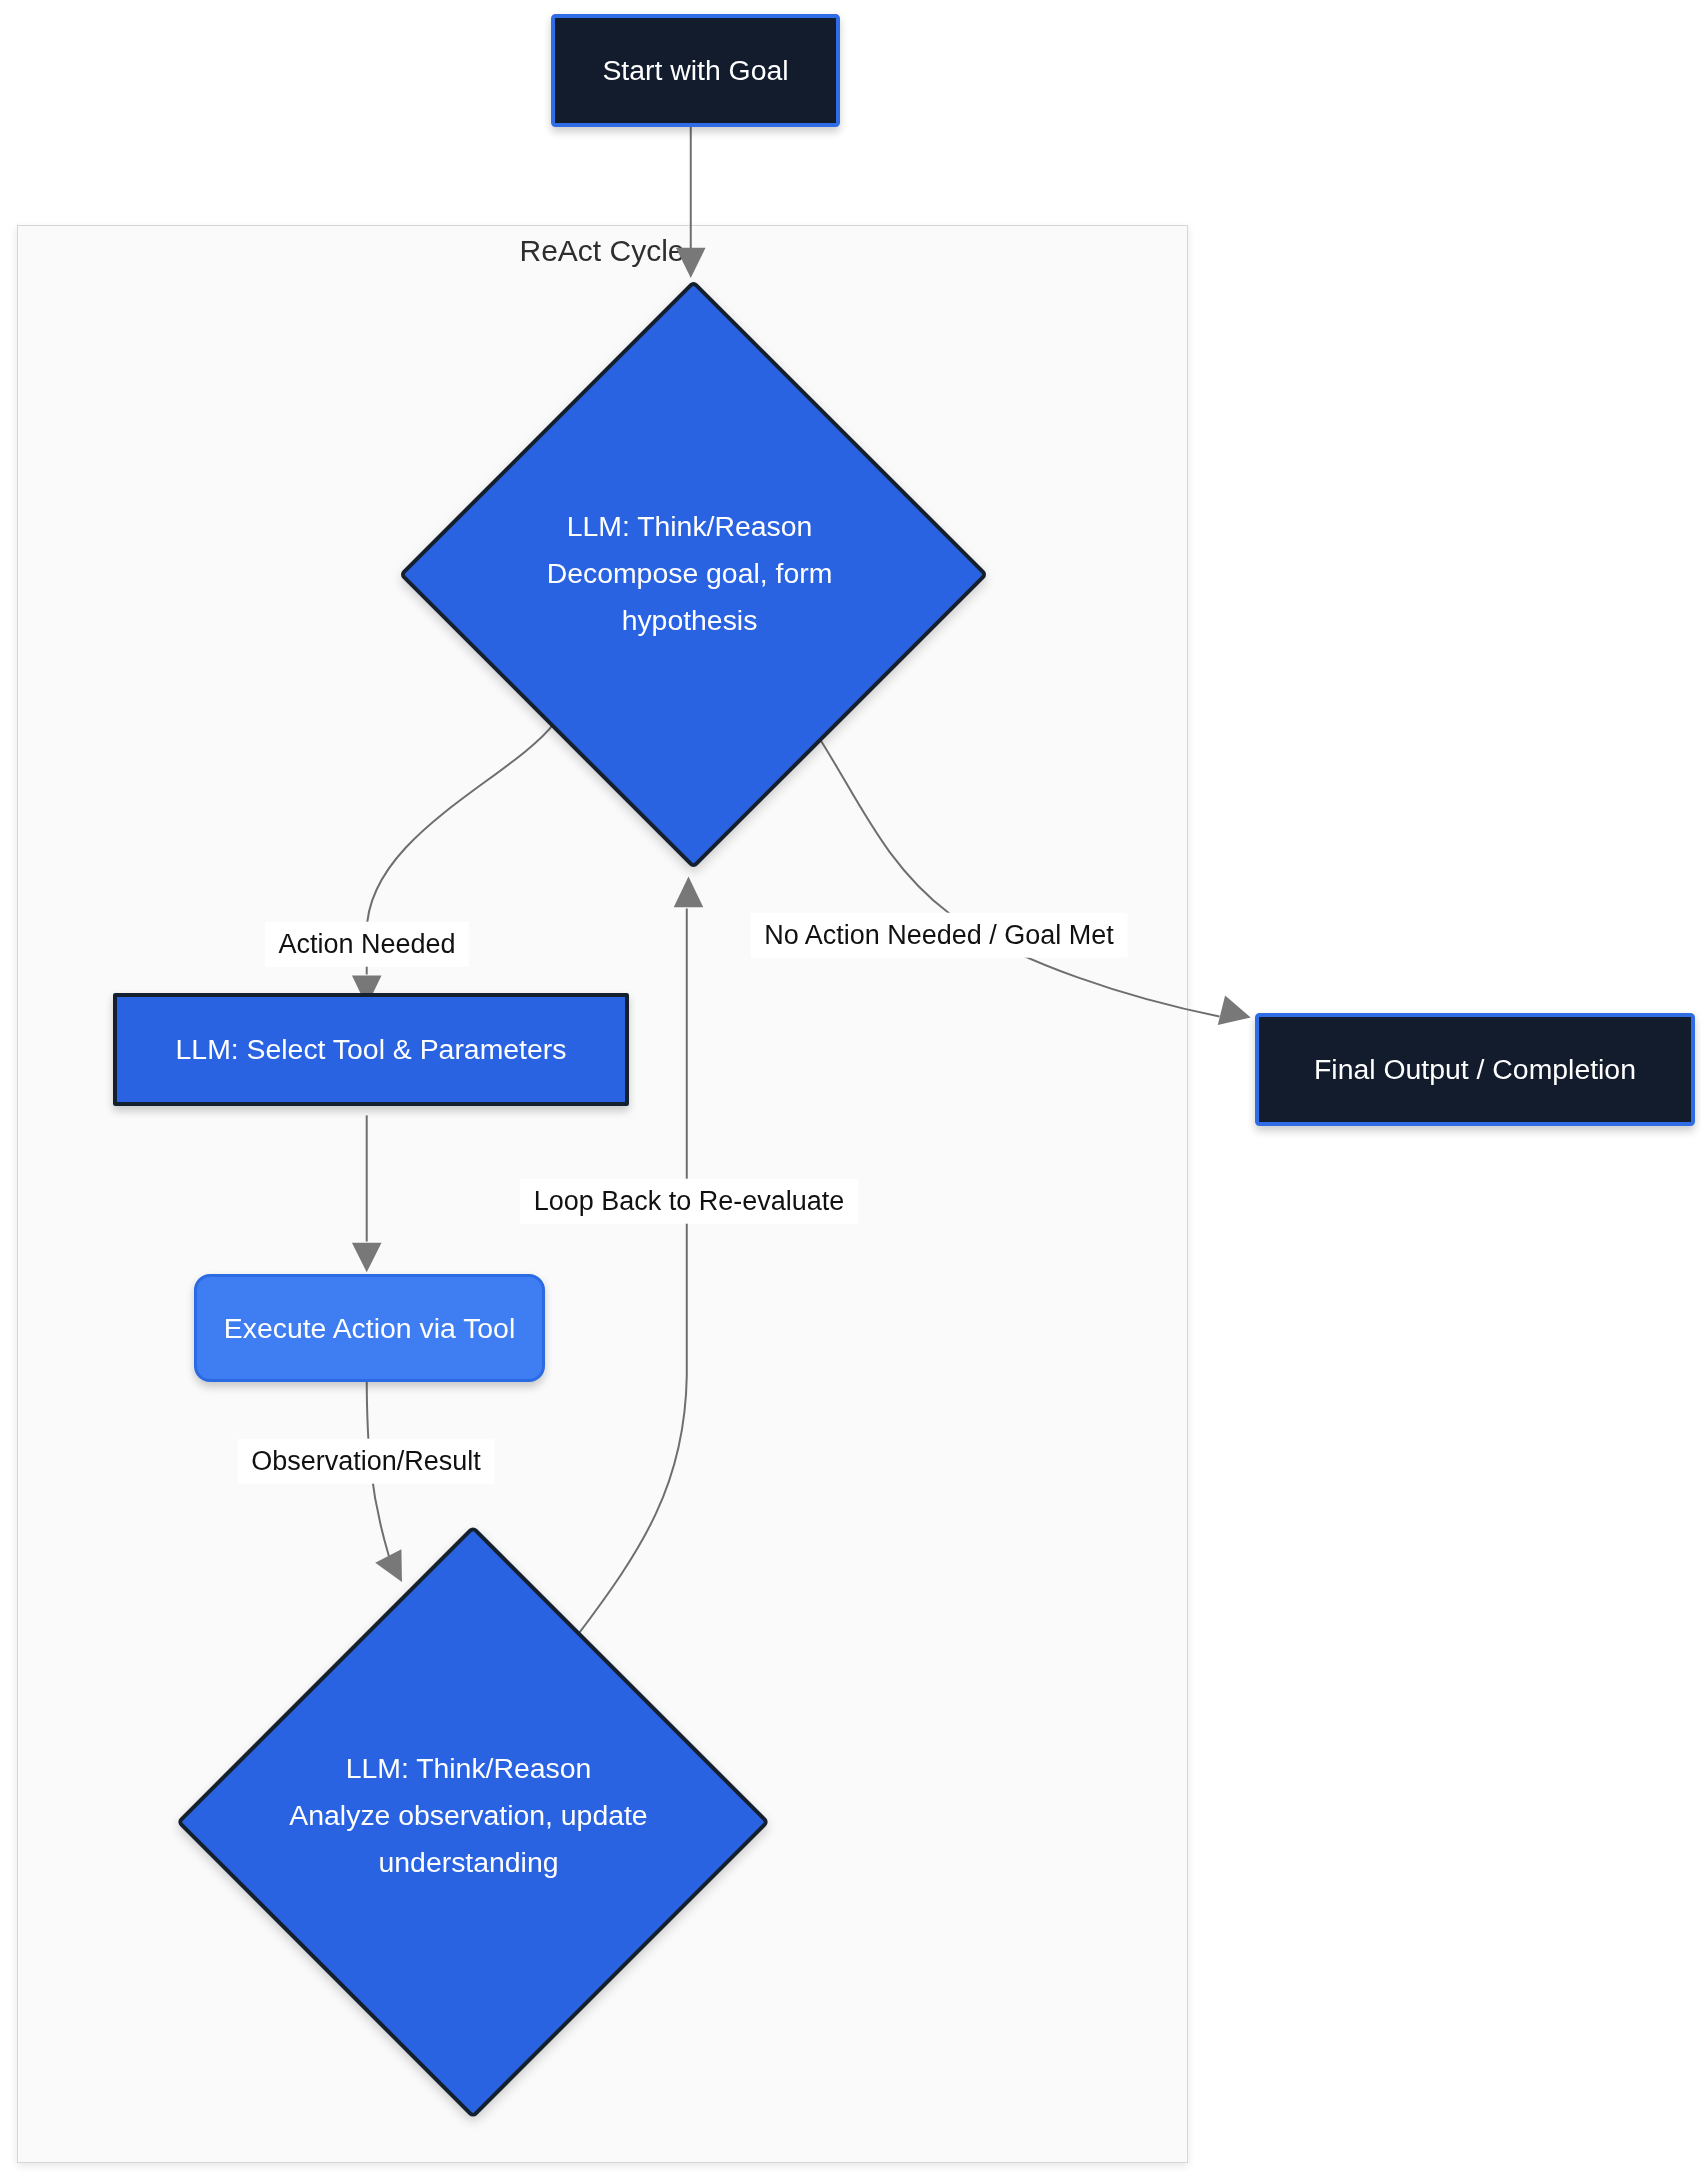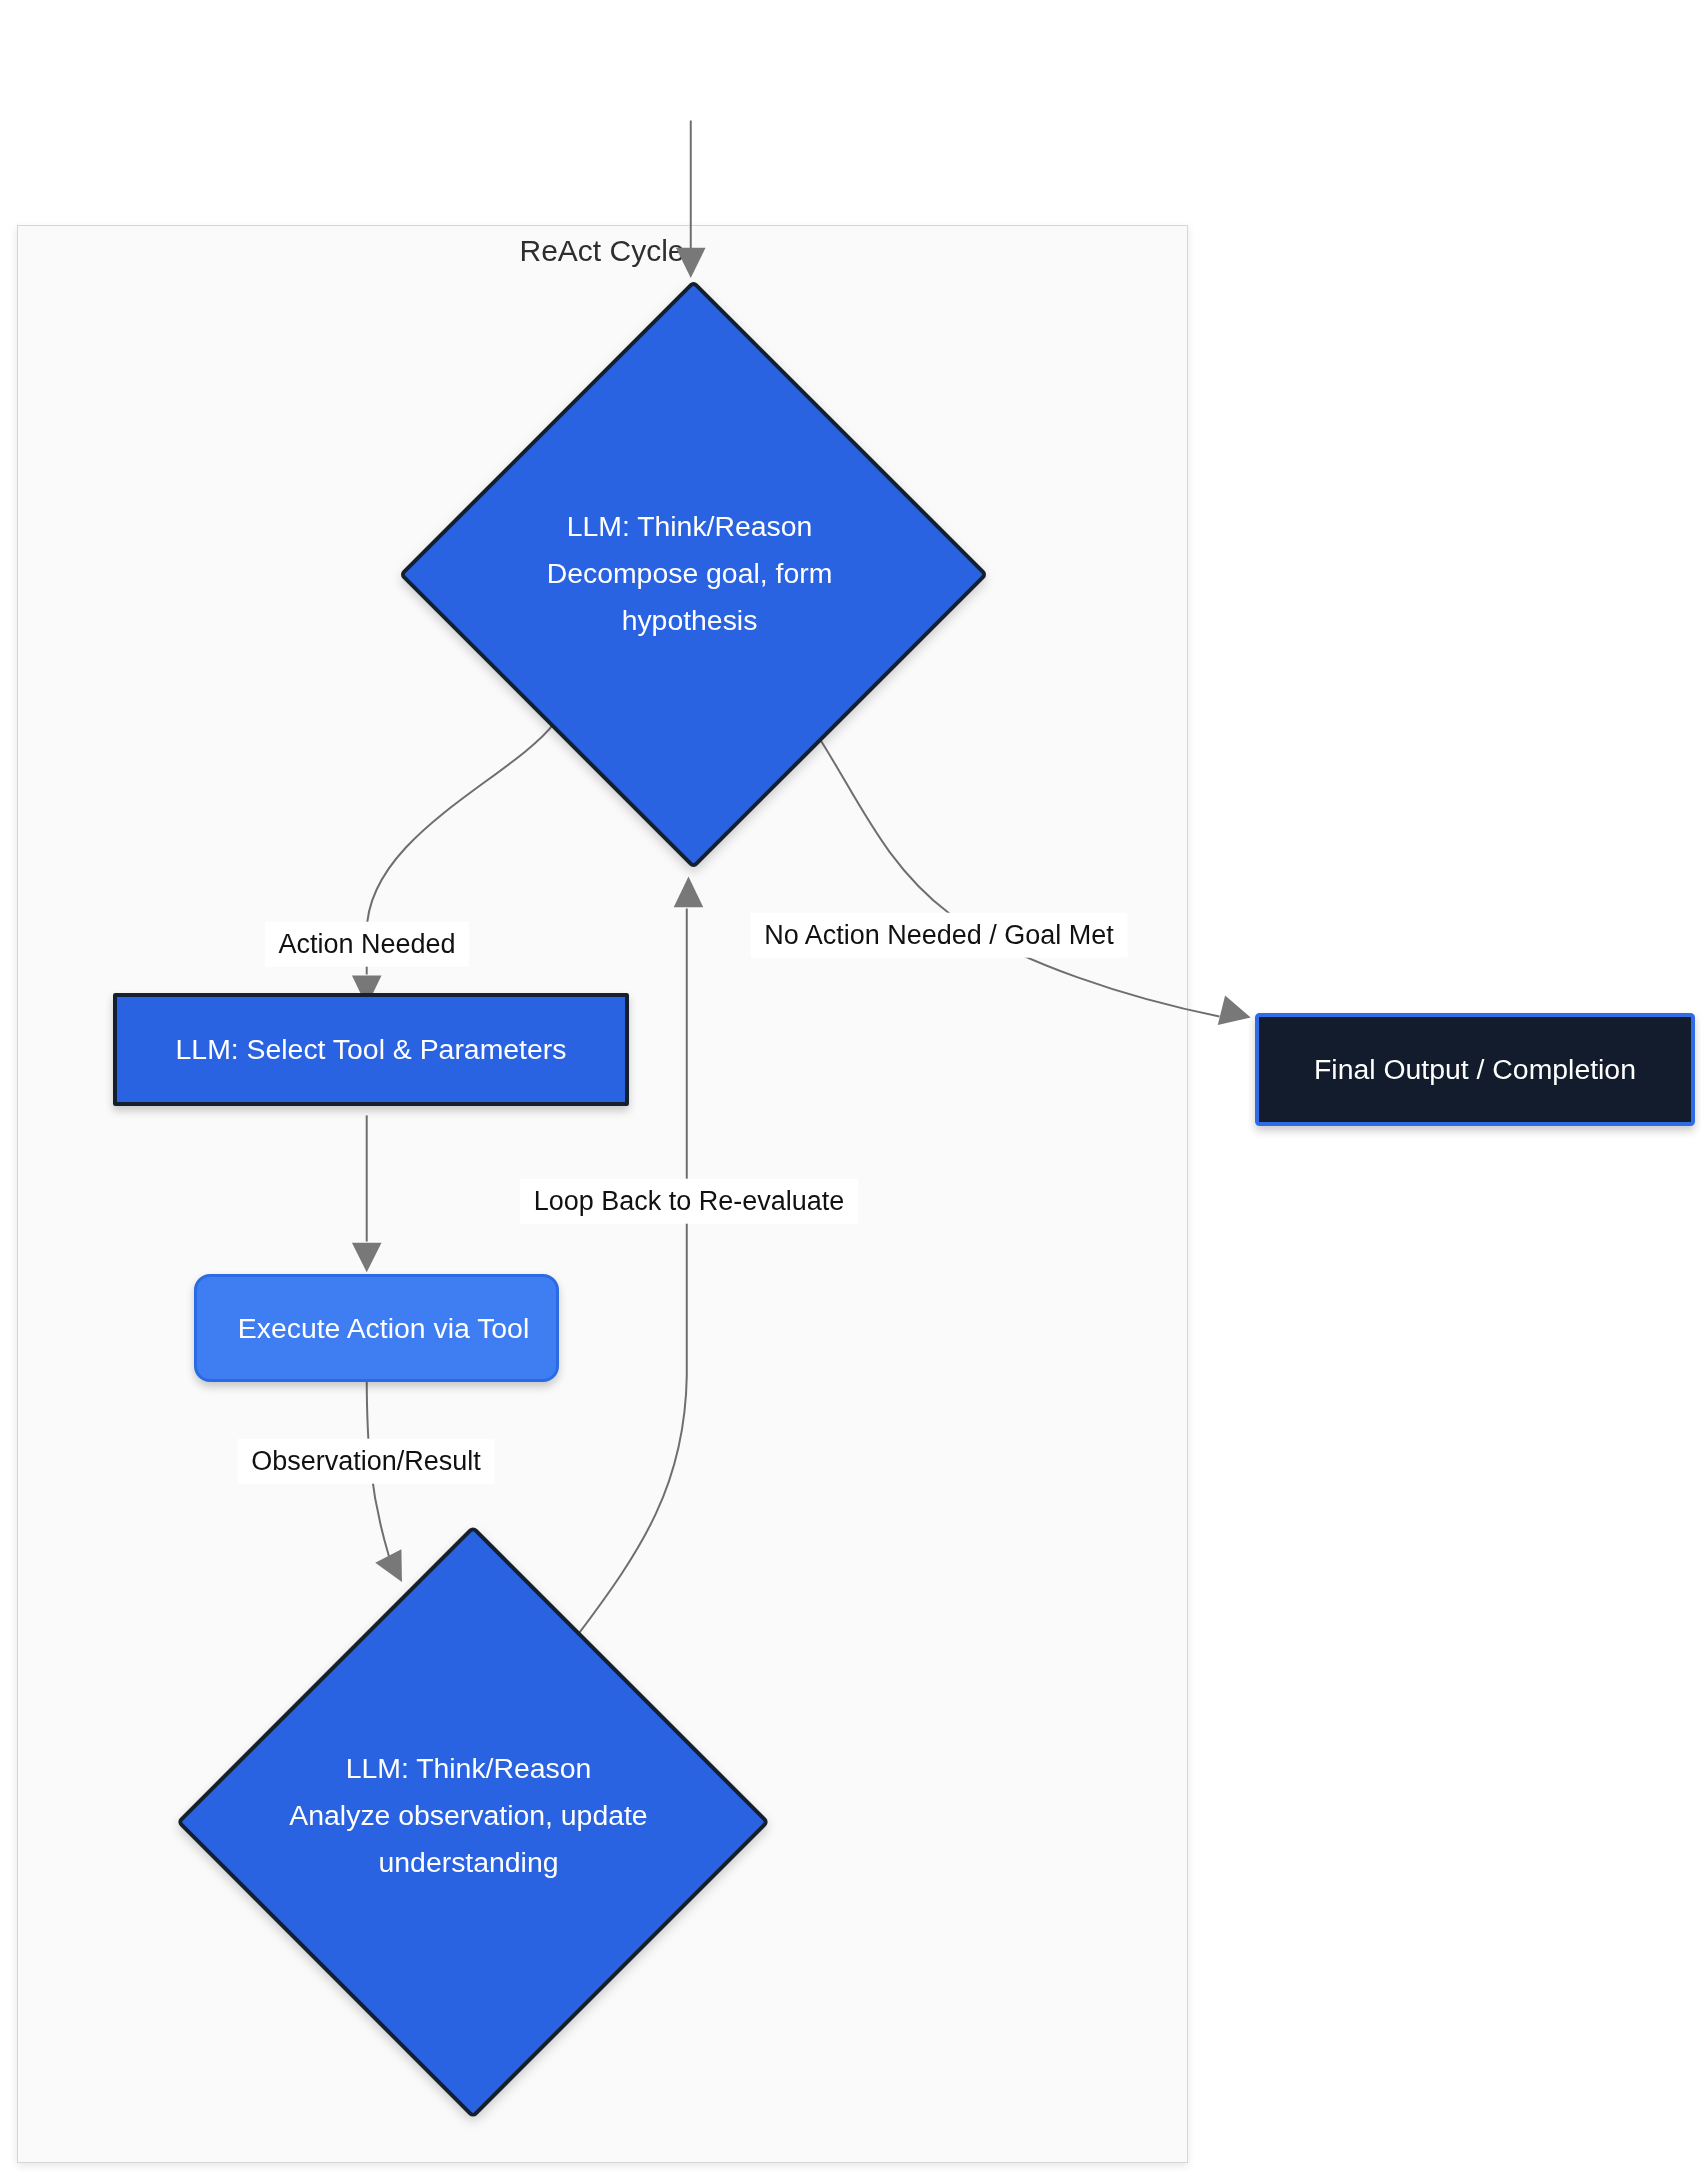--- a/index.html
+++ b/index.html
@@ -18,21 +18,21 @@
            box-shadow:0 3.4px 8px rgba(0,0,0,.10);z-index:1;}
   .cluster-title{position:absolute;left:602px;top:234px;transform:translateX(-50%);
                  font-size:30px;color:var(--title-text);z-index:2;white-space:nowrap;}
   svg.edges{position:absolute;left:0;top:0;z-index:3;}
 
   .node{position:absolute;display:flex;align-items:center;justify-content:center;
         text-align:center;color:var(--node-text);font-size:28.4px;z-index:4;
         box-shadow:0 4.5px 9px rgba(0,0,0,.20);}
   .terminal{background:var(--terminal-fill);border:4.5px solid var(--terminal-border);border-radius:4.5px;}
   .process{background:var(--node-blue);border:4.5px solid var(--node-blue-border);border-radius:2.3px;}
-  .rounded{background:var(--execute-blue);border:3.4px solid var(--execute-border);border-radius:16px;padding-left:14px;}
+  .rounded{background:var(--execute-blue);border:3.4px solid var(--execute-border);border-radius:16px;}
 
   .node-start{left:551px;top:14.2px;width:281px;height:105px;}
   .node-select{left:113px;top:993px;width:508px;height:105px;}
   .node-execute{left:194px;top:1274px;width:345px;height:102px;}
   .node-final{left:1255px;top:1013px;width:432px;height:105px;}
 
   .diamond{position:absolute;background:var(--node-blue);border:4.5px solid var(--node-blue-border);
            border-radius:5.7px;transform:rotate(45deg);z-index:4;
            box-shadow:3.4px 3.4px 10.2px rgba(0,0,0,.18);}
   .diamond-1{left:485px;top:366px;width:409px;height:409px;}
@@ -69,20 +69,23 @@
     <g fill="var(--arrow)" stroke="none">
       <polygon points="1215,489 1189,436 1241,436"></polygon>
       <polygon points="645,1770 619,1716 671,1716"></polygon>
       <polygon points="2200,1790 2142,1803 2155,1751"></polygon>
       <polygon points="645,2238 619,2186 671,2186"></polygon>
       <polygon points="707,2783 660,2749 706,2725"></polygon>
       <polygon points="1211,1542 1185,1596 1237,1596"></polygon>
     </g>
   </svg>
 
+  <div class="node terminal node-start">
+    <span>Start with Goal</span>
+  </div>
 
   <div class="diamond diamond-1"></div>
   <div class="diamond-label diamond-label-1">
     <span>LLM: Think/Reason</span>
     <span>Decompose goal, form</span>
     <span>hypothesis</span>
   </div>
 
   <div class="node process node-select">
     <span>LLM: Select Tool &amp; Parameters</span>

